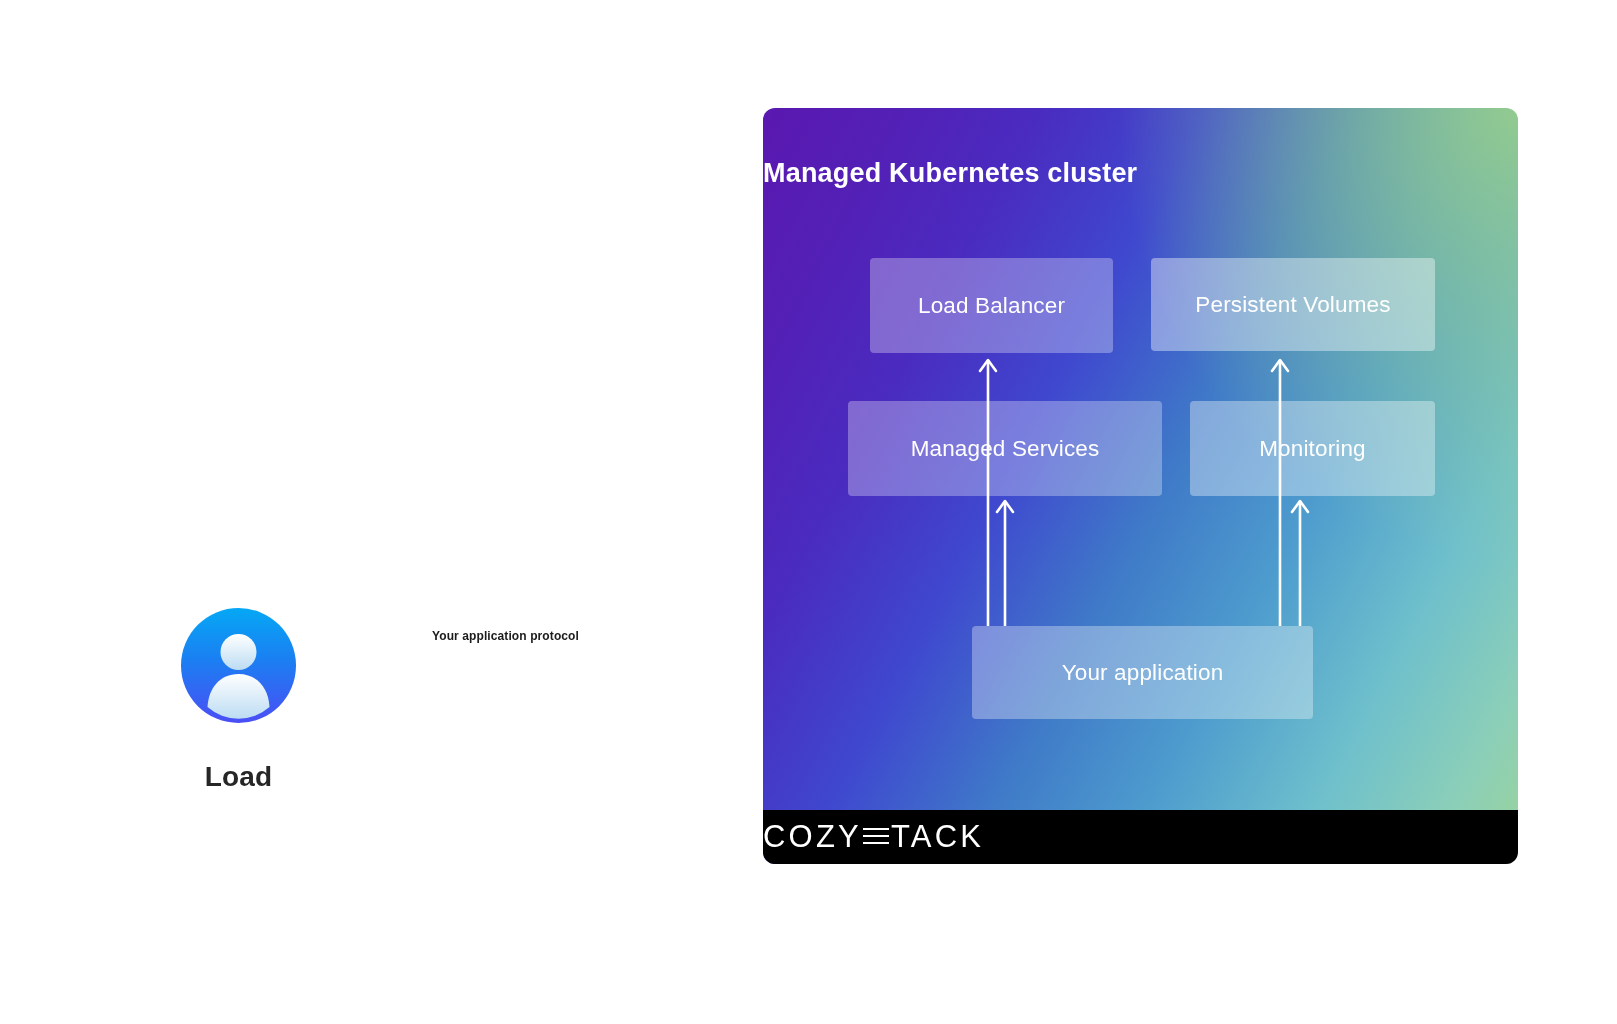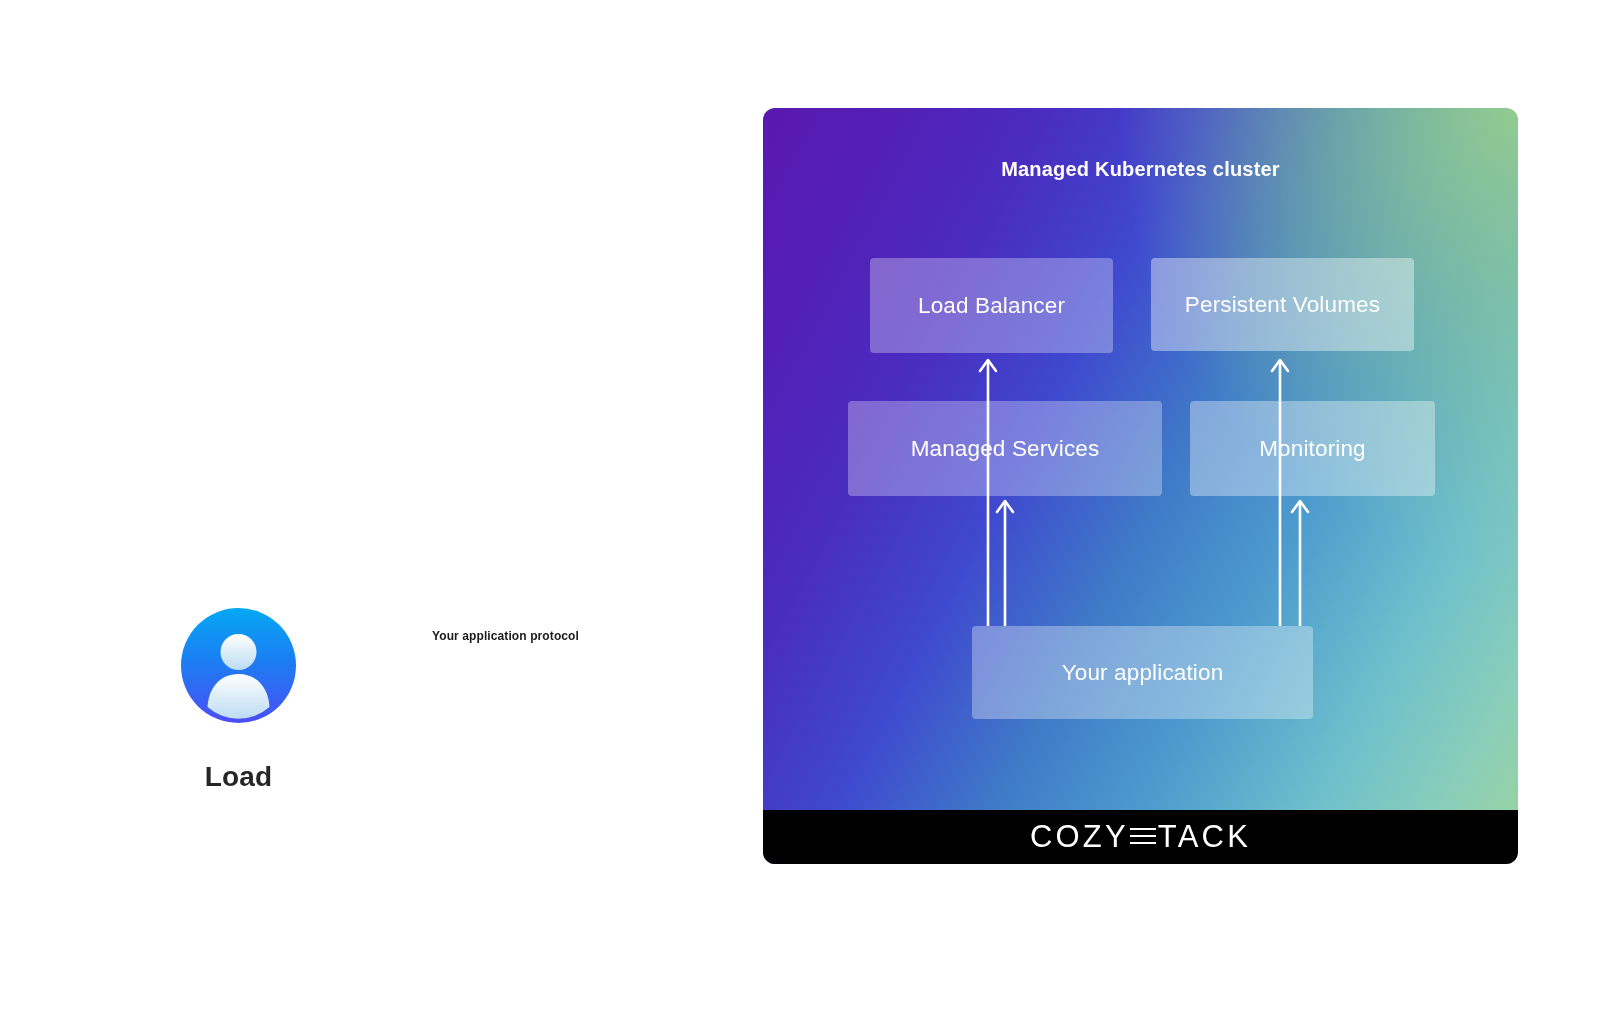--- a/index.html
+++ b/index.html
@@ -46,47 +46,47 @@
         #4a2bc0 24%,
         #3f48cf 38%,
         #3f7ac8 52%,
         #4e9dce 66%,
         #6fc0cc 80%,
         #8ccfb8 92%,
         #9ad39b 100%);
   }
   #cluster-title {
     position:absolute; left:0; right:0; top:50px;
-    text-align:center; color:#fff;
-    font-size:20px; font-weight:700; letter-spacing:.2px;
+    text-align:left; color:#fff;
+    font-size:27px; font-weight:700; letter-spacing:.2px;
   }
 
   
   .k8s-box {
     position:absolute;
     border-radius:4px;
     display:flex; align-items:center; justify-content:center;
     color:#fff; font-size:22.5px; font-weight:400;
     background:rgba(255,255,255,.30);
     letter-spacing:.15px;
     text-align:center;
   }
   #box-load-balancer   { left:107px; top:150px; width:243px; height:95px; }
-  #box-persistent-vol  { left:388px; top:150px; width:263px; height:93px; background:rgba(255,255,255,.40); }
+  #box-persistent-vol  { left:388px; top:150px; width:284px; height:93px; background:rgba(255,255,255,.40); }
   #box-managed-services{ left:85px;  top:293px; width:314px; height:95px; }
   #box-monitoring      { left:427px; top:293px; width:245px; height:95px; background:rgba(255,255,255,.36); }
   #box-your-application{ left:209px; top:518px; width:341px; height:93px; background:rgba(255,255,255,.33); }
 
   
   #connectors { position:absolute; left:0; top:0; width:755px; height:756px; }
 
   
   #cluster-footer {
     position:absolute; left:0; bottom:0; width:100%; height:54px;
-    background:#000; display:flex; align-items:center; justify-content:center;margin-top:16px;
+    background:#000; display:flex; align-items:center; justify-content:flex-start;margin-top:16px;
   }
   #brand-logo {
     color:#fff; font-size:31px; letter-spacing:3.2px; font-weight:300;
     display:flex; align-items:center;
   }
   #brand-logo .brand-part { font-family:"Liberation Sans", sans-serif; }
   #brand-mark {
     display:inline-block; width:26px; height:20px; position:relative;
     margin:0 2px 0 1px;
   }

